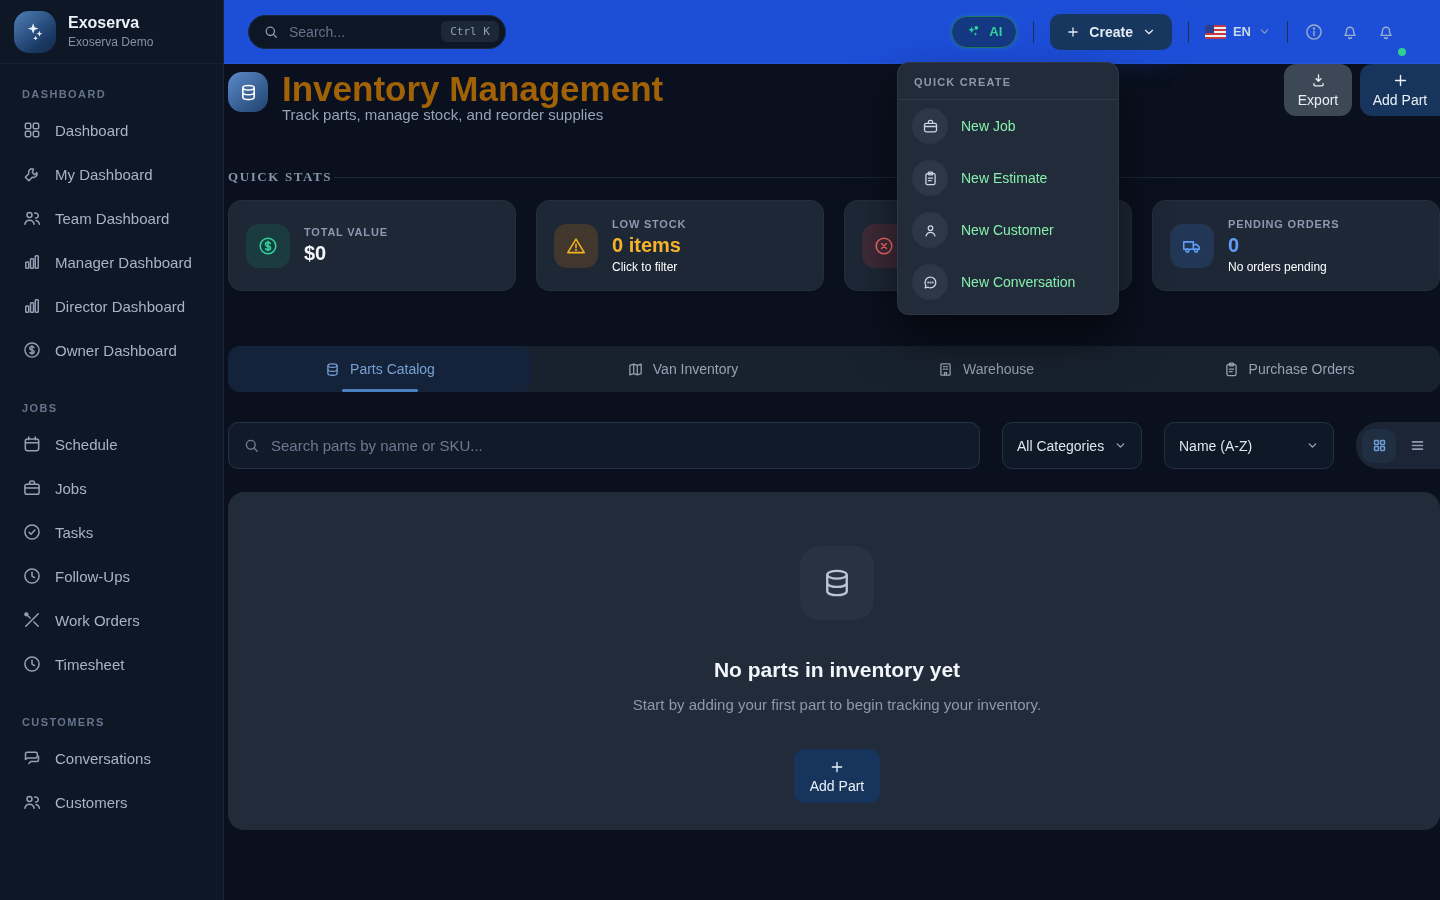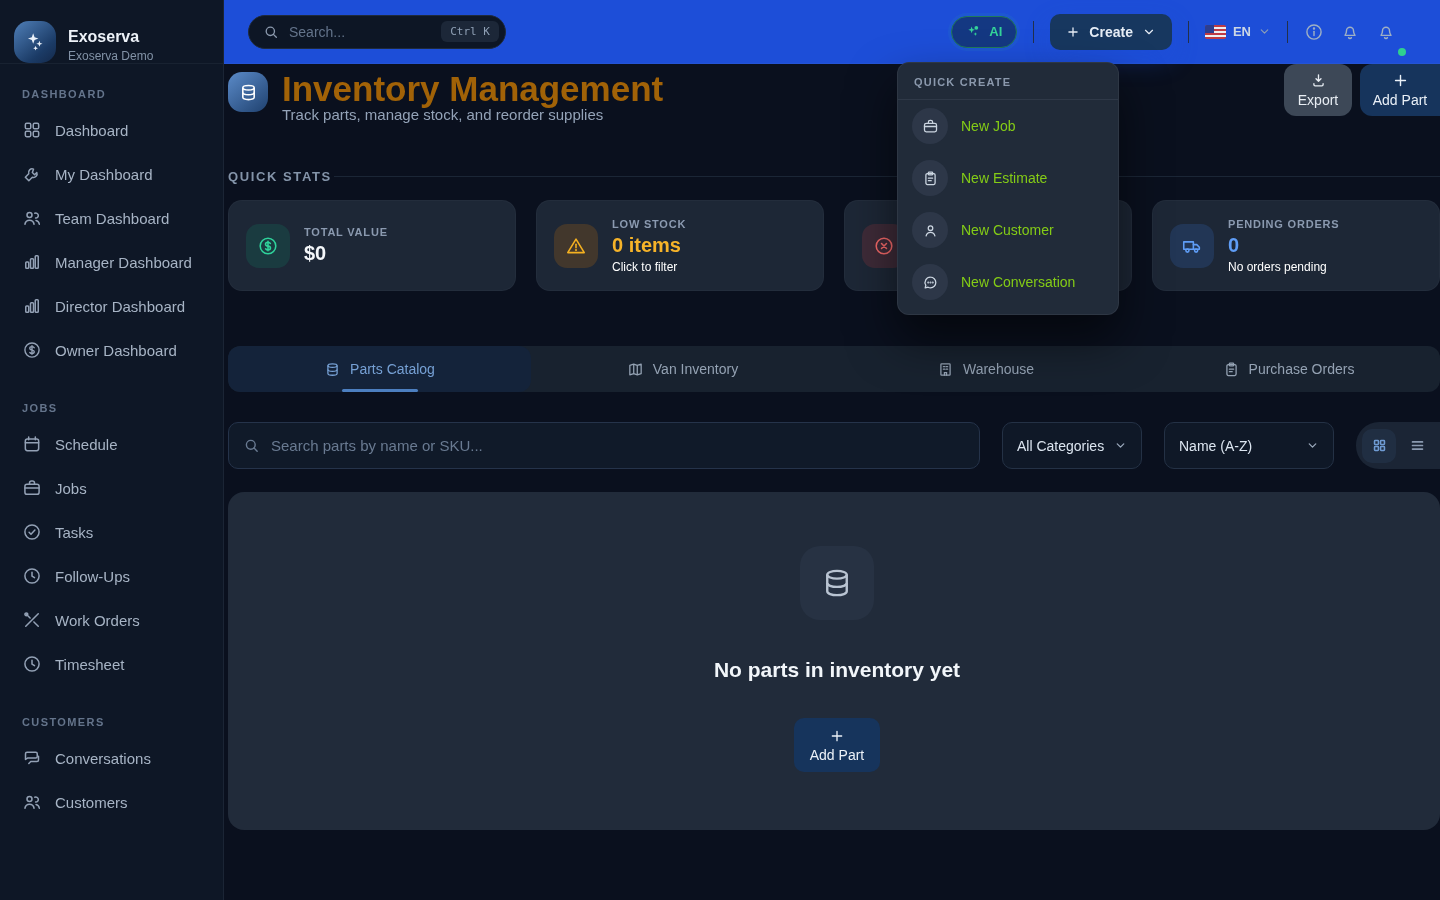--- a/index.html
+++ b/index.html
@@ -8,21 +8,21 @@
     position:relative; overflow:hidden;
     background:#060a14;
     font-family:"Liberation Sans", sans-serif;
     color:#e6edf5;
   }
   svg { display:block; }
 
   
   .sidebar { position:absolute; left:0; top:0; bottom:0; width:224px; background:#0e1726;
     border-right:1px solid rgba(148,163,184,.10); z-index:40; display:flex; flex-direction:column; }
-  .logo-row { display:flex; align-items:flex-end; gap:12px; height:64px; padding:0 14px;
+  .logo-row { display:flex; align-items:center; gap:12px; height:64px; padding:0 14px;
     border-bottom:1px solid rgba(148,163,184,.08); flex:none; }
   .logo-badge { width:42px; height:42px; border-radius:15px; flex:none;
     background:linear-gradient(140deg,#4f7fb8,#1b3b66 70%, #14294a);
     display:flex; align-items:center; justify-content:center; color:#eaf1fa; }
   .brand-name { font-size:16px; font-weight:bold; color:#edf2f8; }
   .brand-sub { font-size:12px; color:#8292a6; margin-top:3px; }
   .side-scroll { flex:1; overflow:hidden; padding:8px 12px 0; }
   .side-section + .side-section { margin-top:14px; }
   .side-section-label { font-size:11px; font-weight:bold; letter-spacing:1.4px; color:#64748b; padding:16px 10px 8px; }
   .side-item { display:flex; align-items:center; gap:13px; height:44px; padding:0 10px;
@@ -79,21 +79,21 @@
   .page-icon svg { width:21px; height:21px; }
   .page-title { position:absolute; left:54px; top:1px; font-size:35px; font-weight:bold; color:#a16207; }
   .page-sub { position:absolute; left:54px; top:38px; font-size:15px; color:#94a3b8; }
   .head-actions { position:absolute; top:-4px; right:0; display:flex; gap:8px; }
   .action-btn { height:52px; border-radius:12px; display:flex; flex-direction:column; align-items:center;
     justify-content:center; gap:3px; font-size:14px; cursor:pointer; }
   .action-btn svg { width:17px; height:17px; }
   .export-btn { width:68px; background:#3d4857; color:#e8edf3; }
   .addpart-btn { width:80px; background:#16345c; color:#eaf0f7; border-radius:12px 0 0 12px; }
 
-  .stats-label-row { position:absolute; top:105px; left:4px; right:0; display:flex; align-items:center; gap:2px; }
+  .stats-label-row { position:absolute; top:105px; left:4px; right:0; display:flex; align-items:center; gap:2px;font-family:Liberation Serif, serif; }
   .stats-label { font-size:13px; font-weight:bold; letter-spacing:1.6px; color:#8494a9; }
   .stats-line { flex:1; height:1px; background:#1b2636; }
 
   .stats-row { position:absolute; top:136px; left:4px; right:0; height:91px; display:flex; gap:20px; }
   .stat-card { flex:1; background:#1d2736; border:1px solid rgba(148,163,184,.05); border-radius:14px;
     display:flex; align-items:center; gap:14px; padding:0 17px; cursor:pointer; }
   .stat-icon { width:44px; height:44px; border-radius:13px; flex:none; display:flex; align-items:center; justify-content:center; }
   .stat-icon svg { width:22px; height:22px; }
   .si-green { background:rgba(16,185,129,.14); color:#2fd39b; }
   .si-amber { background:rgba(217,119,6,.20); color:#f5b120; }
@@ -148,21 +148,21 @@
   
   .dropdown { position:absolute; left:897px; top:62px; width:222px; background:#212b39;
     border:1px solid rgba(255,255,255,.06); border-radius:12px; z-index:60;
     box-shadow:0 24px 48px rgba(0,0,0,.55); overflow:hidden; padding-bottom:6px; }
   .dd-head { padding:13px 16px 11px; font-size:11px; font-weight:bold; letter-spacing:1.2px; color:#8b99ad;
     border-bottom:1px solid rgba(148,163,184,.12); }
   .dd-item { display:flex; align-items:center; gap:13px; height:52px; padding:0 14px; cursor:pointer; }
   .dd-icon { width:36px; height:36px; border-radius:50%; background:#2d3748; color:#cbd5e0; flex:none;
     display:flex; align-items:center; justify-content:center; }
   .dd-icon svg { width:17px; height:17px; }
-  .dd-label { font-size:14px; color:#84cc16; }
+  .dd-label { font-size:14px; color:#86efac; }
 </style>
 </head>
 <body>
 
 <nav class="sidebar">
   <div class="logo-row">
     <div class="logo-badge">
       <svg viewBox="0 0 24 24" width="22" height="22" fill="currentColor">
         <path d="M10 2.5l1.5 4.2 4.2 1.5-4.2 1.5L10 13.9 8.5 9.7 4.3 8.2l4.2-1.5z"></path>
         <path d="M16.8 10.5l.9 2.5 2.5.9-2.5.9-.9 2.5-.9-2.5-2.5-.9 2.5-.9z"></path>
@@ -549,20 +549,21 @@
 
   <div class="empty-panel">
     <div class="db-tile">
       <svg viewBox="0 0 24 24" fill="none" stroke="currentColor" stroke-width="1.6">
           <ellipse cx="12" cy="6.5" rx="6.5" ry="2.6"></ellipse>
           <path d="M5.5 6.5v11c0 1.5 2.9 2.6 6.5 2.6s6.5-1.1 6.5-2.6v-11"></path>
           <path d="M5.5 12c0 1.5 2.9 2.6 6.5 2.6s6.5-1.1 6.5-2.6"></path>
         </svg>
     </div>
     <div class="empty-title">No parts in inventory yet</div>
+    <div class="empty-sub">Start by adding your first part to begin tracking your inventory.</div>
     <div class="empty-cta">
       <svg viewBox="0 0 24 24" fill="none" stroke="currentColor" stroke-width="2" stroke-linecap="round">
           <path d="M12 5v14M5 12h14"></path>
         </svg>
       <span>Add Part</span>
     </div>
   </div>
 </main>
 
 <div class="dropdown">

